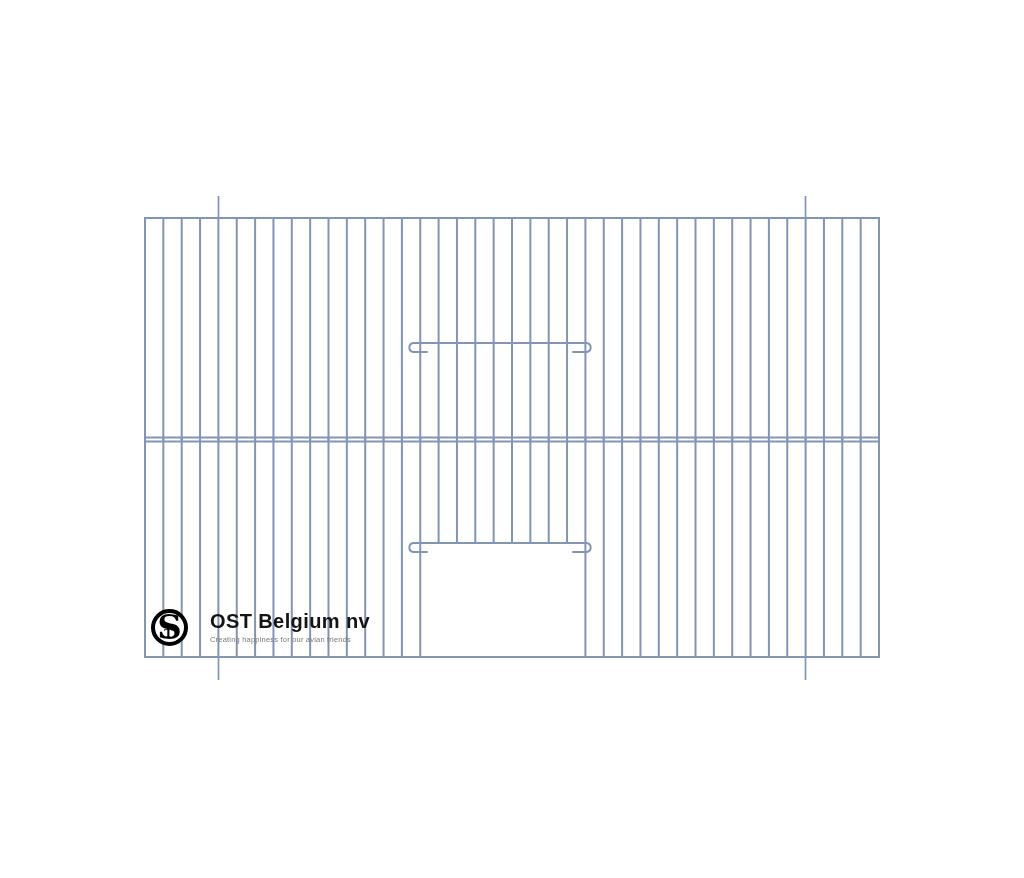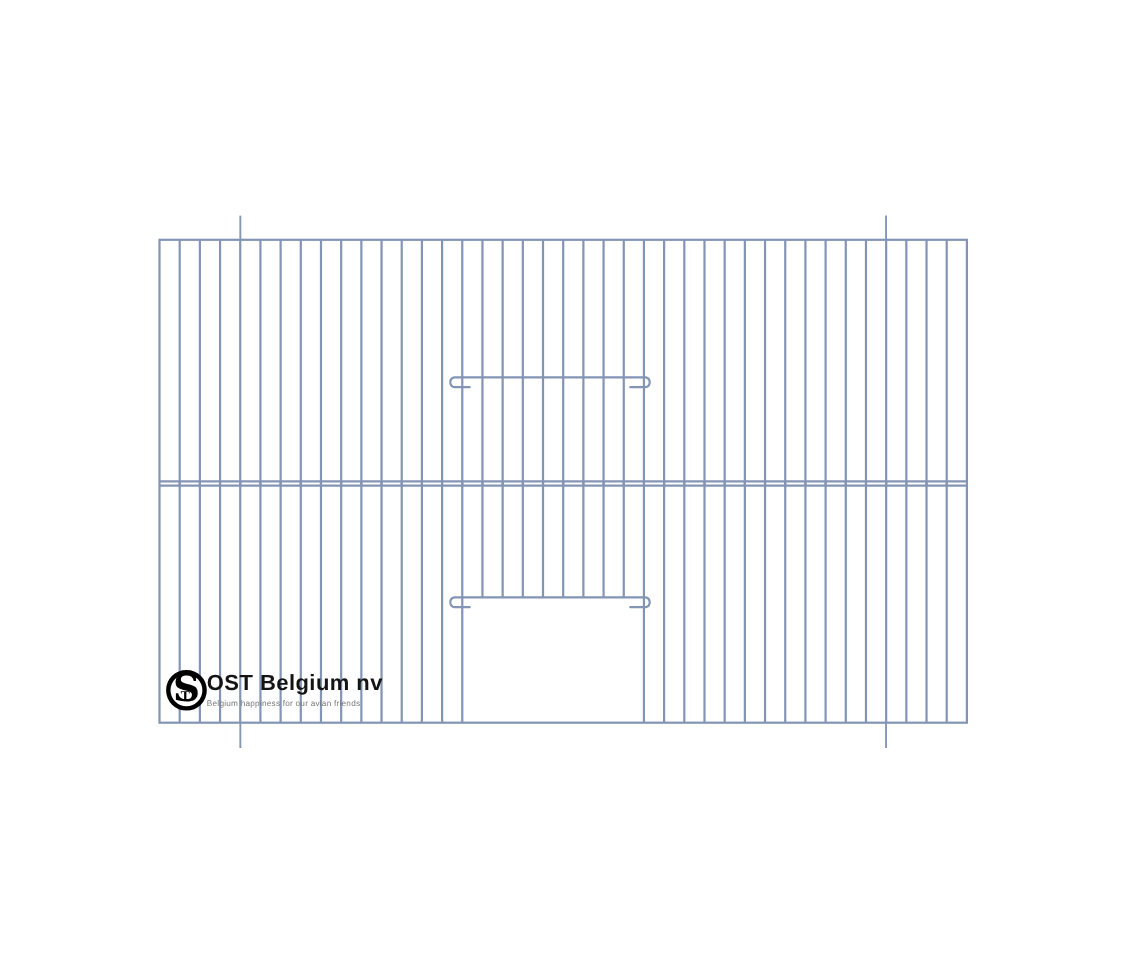--- a/index.html
+++ b/index.html
@@ -17,21 +17,21 @@
     border:4px solid #000;border-radius:50%;background:#fff;
   }
   .logo-s{
     position:absolute;left:50%;top:50%;transform:translate(-50%,-54%);
     font-family:"DejaVu Serif",serif;font-weight:700;font-size:34px;line-height:1;color:#000;
   }
   .logo-t{
     position:absolute;left:46%;top:64%;transform:translate(-50%,-40%);
     font-family:"DejaVu Serif",serif;font-weight:700;font-size:11px;line-height:1;color:#000;
   }
-  .logo-text{margin-left:0;padding-top:1px;}
+  .logo-text{margin-left:22px;padding-top:1px;}
   .company{
     font-weight:700;font-size:20px;letter-spacing:0.4px;line-height:1.15;
     color:#141414;white-space:nowrap;
   }
   .tagline{
     font-size:7.5px;letter-spacing:0.2px;margin-top:2px;
     color:#7a7a7a;white-space:nowrap;
   }
 </style>
 </head>
@@ -129,17 +129,17 @@
       <line x1="805.5" y1="657" x2="805.5" y2="680" stroke="#8394b5" stroke-width="1.7"></line>
     </svg>
 
   <div class="logo">
     <div class="logo-mark">
       <span class="logo-s">S</span>
       <span class="logo-t">T</span>
     </div>
     <div class="logo-text">
       <div class="company">OST Belgium nv</div>
-      <div class="tagline">Belgium happiness for our avian friends</div>
+      <div class="tagline">Creating happiness for our avian friends</div>
     </div>
   </div>
 
 </div>
 
 </body></html>

